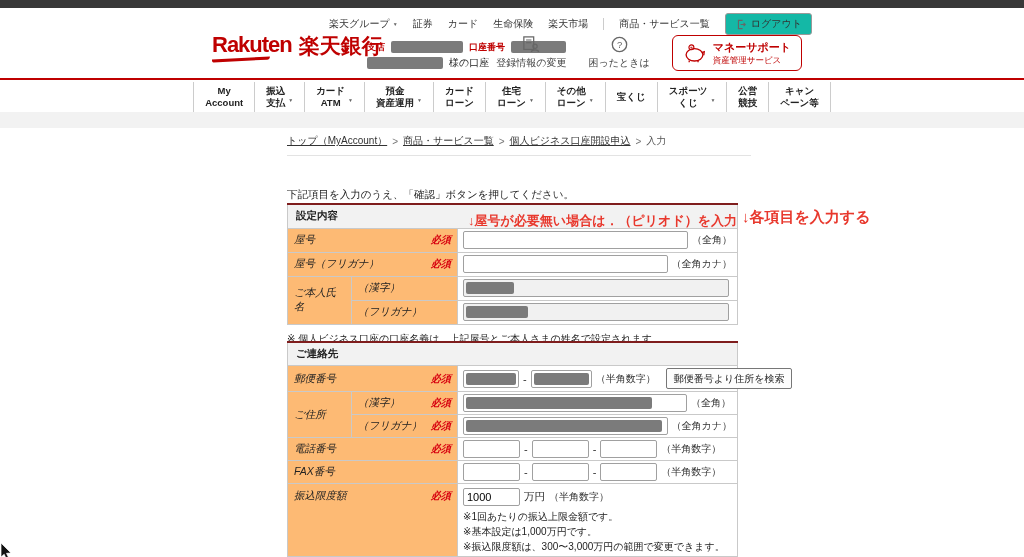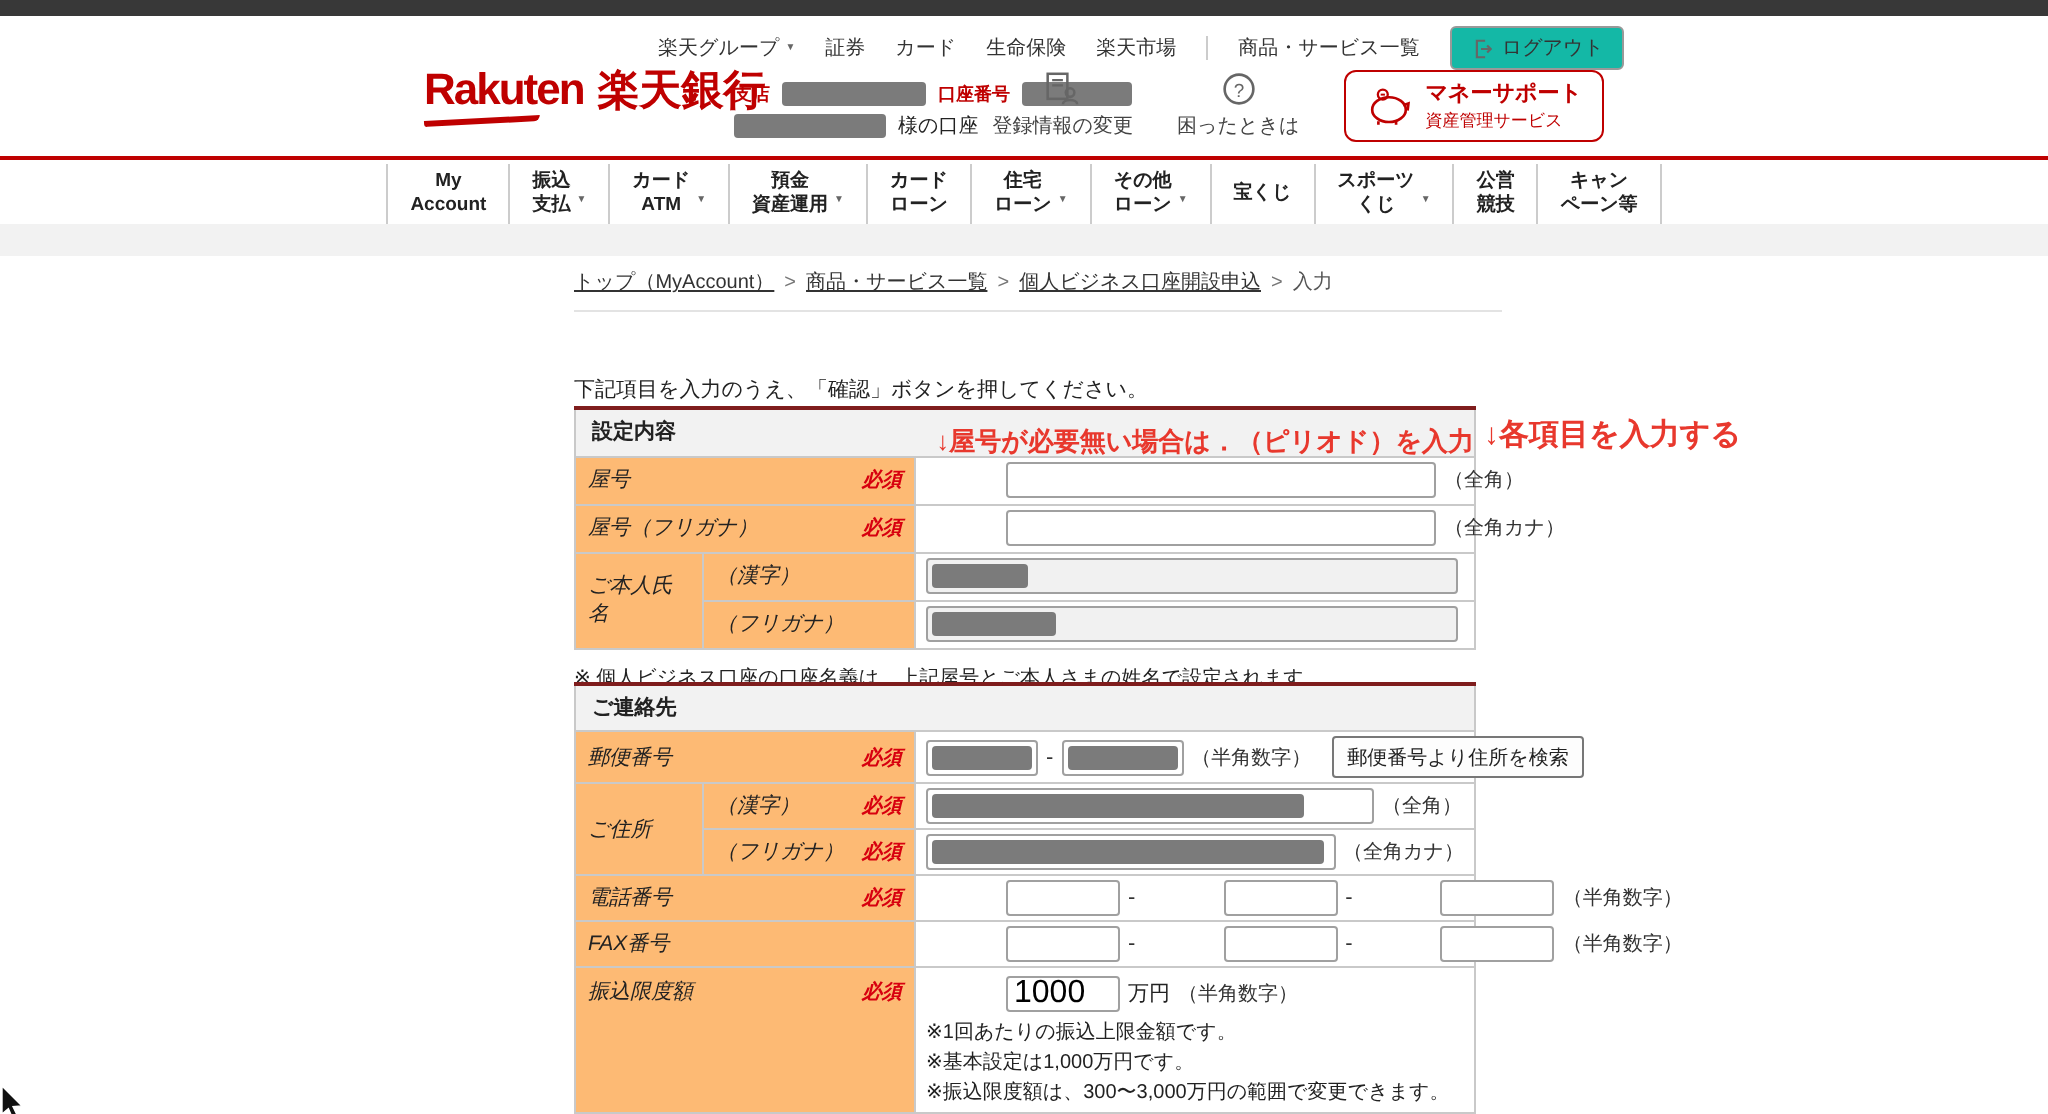--- a/index.html
+++ b/index.html
@@ -80,21 +80,21 @@
   .lblflex { display:flex; justify-content:space-between; align-items:center; padding:0 6px; }
   .top-al { align-items:flex-start; padding-top:5px; }
   .req { color:#d7000f; font-weight:bold; font-size:10px; }
   td.val { background:#fff; padding:2px 5px; }
   .vflex { display:flex; align-items:center; gap:4px; }
 
   .t1 td { height:24px; }
   .t2row td { height:21px; }
 
   input.txt { height:18px; border:1px solid #a0a0a0; border-radius:2px; background:#fff;
-              font-size:16px; padding:0 3px; font-family:inherit;margin-left:40px; }
+              font-size:11px; padding:0 3px; font-family:inherit; }
   .input-box { height:18px; border:1px solid #a0a0a0; border-radius:2px; background:#fff;
                display:inline-flex; align-items:center; padding:0 2px; }
   .input-box .redact { height:12px; border-radius:2px; }
   .dis-box { background:#f1f1f1; }
   .hint { font-size:10px; color:#333; white-space:nowrap; }
   .hyph { font-size:11px; color:#333; }
   .note { font-size:10px; color:#222; }
   .note1 { position:absolute; left:287px; top:204px; }
   .notes-block { margin-top:3px; line-height:1.5; }
   .postal-btn { font-size:10px; color:#222; border:1px solid #777; border-radius:2px;

